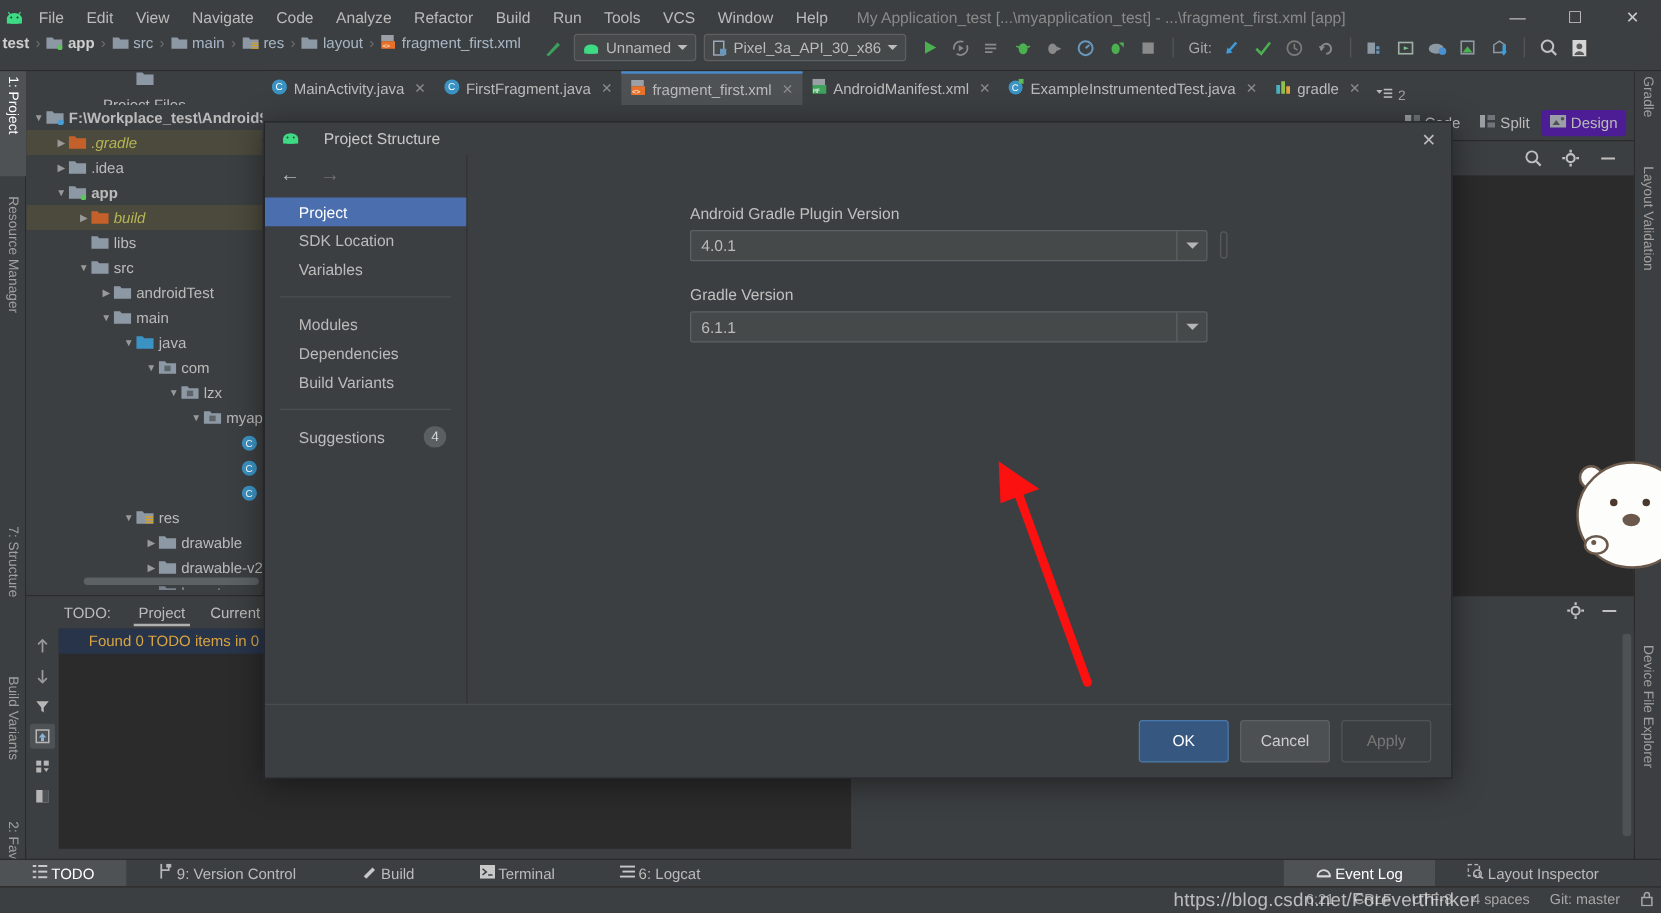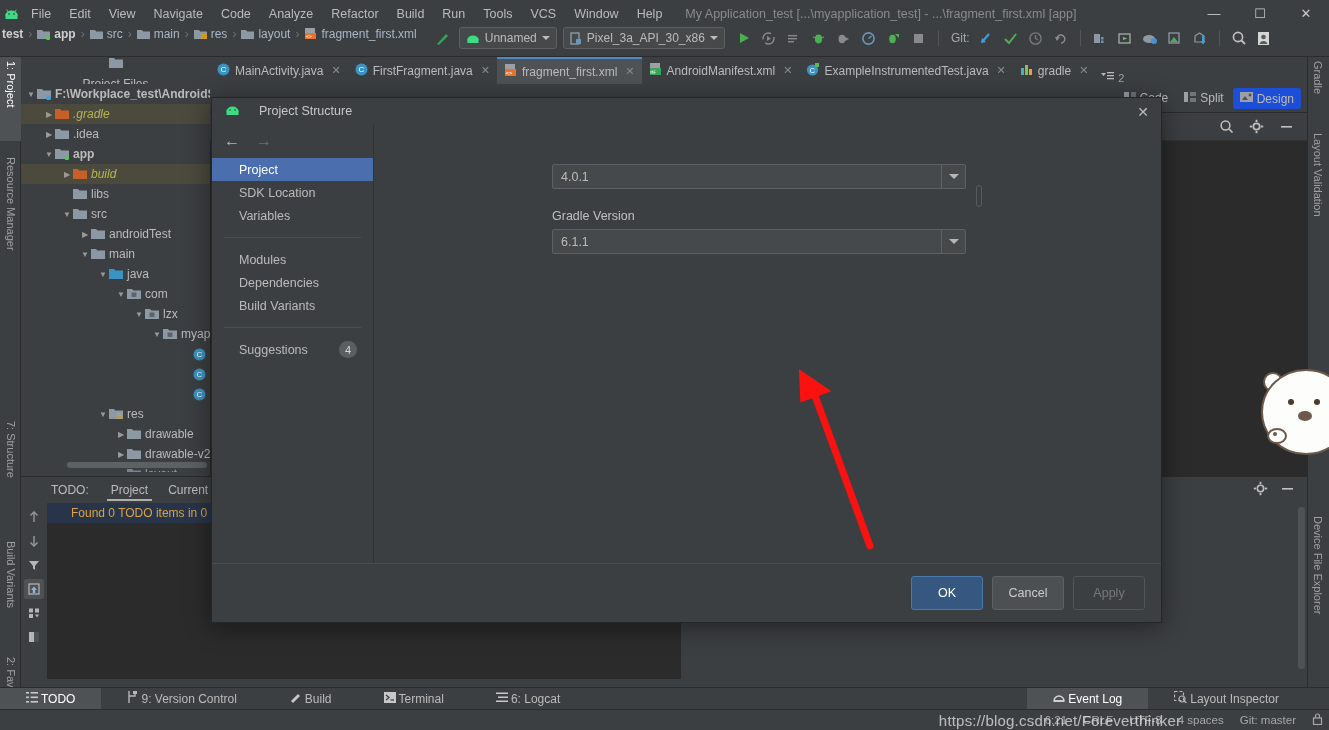--- a/index.html
+++ b/index.html
@@ -119,21 +119,21 @@
   .etab {
     height: 27px; display: flex; align-items: center; gap: 5px; padding: 0 7px;
     font-size: 12px; color: #bbbbbb; white-space: nowrap;
   }
   .etab.active { background: #4e5254; border-top: 2px solid #4a88c7; }
   .etab .x { color: #8a8a8a; font-size: 11px; margin-left: 3px; }
   .etab-extra { display: flex; align-items: center; gap: 4px; padding: 0 6px; font-size: 11px; color: #a0a0a0; }
 
   .design-bar { height: 28px; display: flex; align-items: center; justify-content: flex-end; padding-right: 6px; gap: 2px; background: #3c3f41; }
   .seg { display: flex; align-items: center; gap: 4px; padding: 3px 7px; font-size: 12px; color: #bbbbbb; border-radius: 3px; }
-  .seg.on { background: #1d4ed8; align-items: flex-end; }
+  .seg.on { background: #4c1d95; }
 
   .design-tools { height: 28px; display: flex; align-items: center; justify-content: flex-end; gap: 12px; padding-right: 12px; border-top: 1px solid #2b2b2b; }
   .design-tools .ti { width: 18px; height: 18px; display: flex; align-items: center; justify-content: center; }
   .design-canvas { position: absolute; left: 0; right: 0; top: 83px; bottom: 0; background: #2b2b2b; border-top: 1px solid #323232; }
 
   
   .build-out {
     position: absolute; left: 681px; top: 476px; right: 22px; height: 203px;
     background: #3c3f41; border-top: 1px solid #2b2b2b;
   }
@@ -980,20 +980,21 @@
         <div class="nav-item">Dependencies</div>
         <div class="nav-item">Build Variants</div>
         <div class="nav-sep"></div>
         <div class="nav-item with-badge">
           <span>Suggestions</span>
           <span class="badge">4</span>
         </div>
       </div>
 
       <div class="dlg-main">
+        <div class="fld-label">Android Gradle Plugin Version</div>
         <div class="combo">
           <span class="val">4.0.1</span>
           <span class="arrow-box">
               <span class="caret"></span>
             </span>
         </div>
         <div class="field-extra"></div>
 
         <div class="fld-label">Gradle Version</div>
         <div class="combo">

